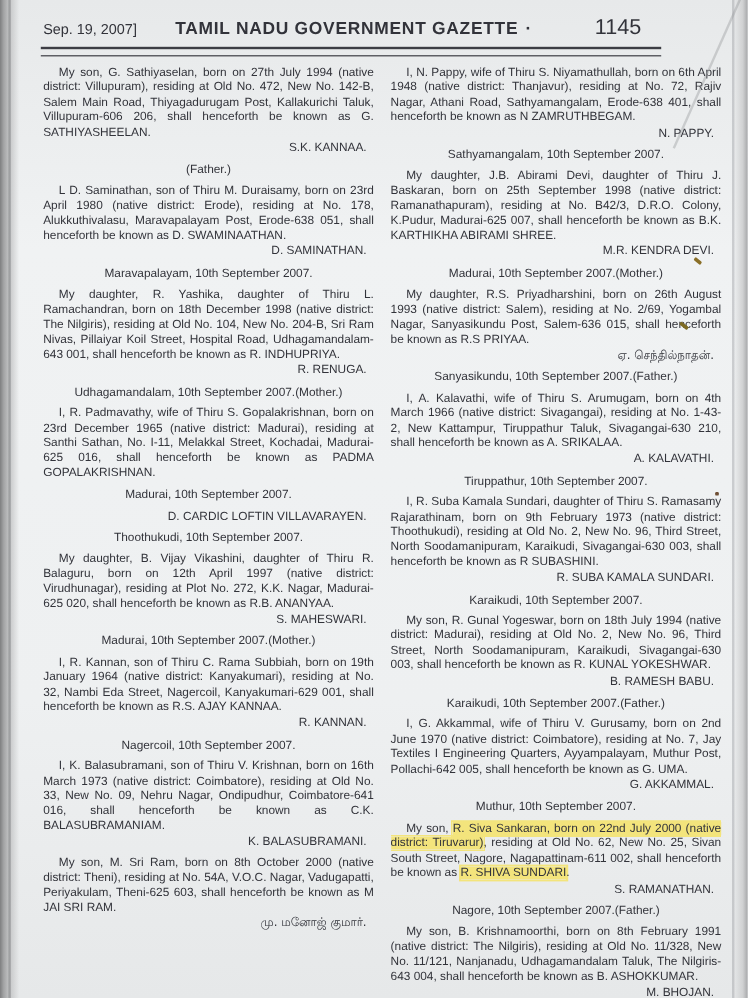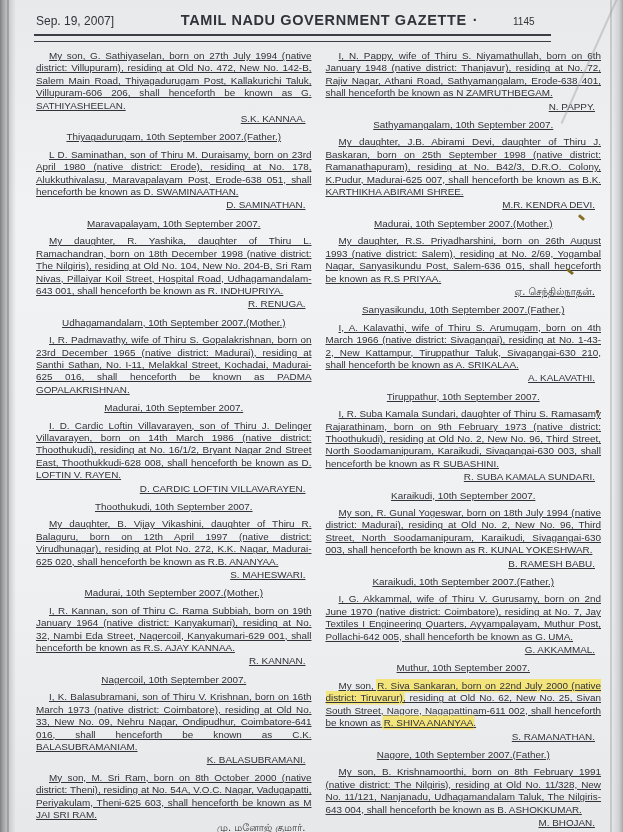--- a/index.html
+++ b/index.html
@@ -23,40 +23,40 @@
   .crease-topright{position:absolute;right:30px;top:-20px;width:2px;height:150px;
     background:rgba(150,152,155,.40);transform:rotate(24deg);}
   .speck{position:absolute;border-radius:1px;}
   .speck1{left:578px;top:216px;width:7px;height:3px;background:#8a6f28;transform:rotate(40deg);}
   .speck2{left:566px;top:270px;width:8px;height:3px;background:#7d6a22;transform:rotate(38deg);}
   .speck3{left:596px;top:410px;width:3px;height:3px;background:#6f4f35;}
 
   
   .header{
     position:relative;display:flex;align-items:baseline;
-    padding:12px 50px 0 36px;
+    padding:12px 78px 0 36px;
   }
   .h-date{font-size:12px;width:110px;}
-  .h-title{flex:1;text-align:center;font-size:14.5px;font-weight:bold;letter-spacing:.6px;white-space:nowrap;}
+  .h-title{flex:1;font-size:14.5px;font-weight:bold;letter-spacing:.6px;white-space:nowrap;}
   .h-mark{font-weight:bold;font-size:14.5px;padding-left:6px;}
-  .h-page{font-size:10px;width:60px;text-align:left;}
+  .h-page{font-size:18px;width:60px;text-align:center;}
   .rule{
     margin:6px 0 0 34px;width:517px;height:5px;
     border-top:2.5px solid #3c3d44;border-bottom:1.2px solid #3c3d44;
   }
 
   
   .columns{
     display:flex;gap:14px;
     padding:8px 22px 0 36px;
     font-size:9.9px;line-height:12.4px;
     text-align:justify;
   }
   .col{flex:1;min-width:0;}
-  .entry{margin-bottom:5px;text-decoration:underline;}
+  .entry{margin-bottom:5px;}
   .body{margin:0;text-indent:13px;}
   .sig{text-align:right;padding-right:6px;margin-top:1px;white-space:nowrap;}
   .pl{display:flex;justify-content:center;margin-top:6px;}
   .pl .role{white-space:nowrap;}
   .tamil{font-family:"DejaVu Sans",sans-serif;}
   .hl{background:#f3e47c;box-shadow:0 0 0 1.5px #f3e47c;}
 </style>
 </head>
 <body>
 
@@ -70,21 +70,20 @@
   <div class="rule"></div>
 
   <main class="columns">
 
     <section class="col">
 
       <article class="entry">
         <p class="body">My son, G. Sathiyaselan, born on 27th July 1994 (native district: Villupuram), residing at Old No. 472, New No. 142-B, Salem Main Road, Thiyagadurugam Post, Kallakurichi Taluk, Villupuram-606 206, shall henceforth be known as G. SATHIYASHEELAN.</p>
         <div class="sig"><span>S.K. KANNAA.</span></div>
         <div class="pl">
-            <span>Thiyagadurugam, 10th September 2007.</span>
             <span class="role">(Father.)</span>
           </div>
       </article>
 
       <article class="entry">
         <p class="body">L D. Saminathan, son of Thiru M. Duraisamy, born on 23rd April 1980 (native district: Erode), residing at No. 178, Alukkuthivalasu, Maravapalayam Post, Erode-638 051, shall henceforth be known as D. SWAMINAATHAN.</p>
         <div class="sig"><span>D. SAMINATHAN.</span></div>
         <div class="pl">
             <span>Maravapalayam, 10th September 2007.</span>
             <span class="role"></span>
@@ -102,21 +101,20 @@
 
       <article class="entry">
         <p class="body">I, R. Padmavathy, wife of Thiru S. Gopalakrishnan, born on 23rd December 1965 (native district: Madurai), residing at Santhi Sathan, No. I-11, Melakkal Street, Kochadai, Madurai-625 016, shall henceforth be known as PADMA GOPALAKRISHNAN.</p>
         <div class="pl">
             <span>Madurai, 10th September 2007.</span>
             <span class="role"></span>
           </div>
       </article>
 
       <article class="entry">
-        <p class="body">I. D. Cardic Loftin Villavarayen, son of Thiru J. Delinger Villavarayen, born on 14th March 1986 (native district: Thoothukudi), residing at No. 16/1/2, Bryant Nagar 2nd Street East, Thoothukkudi-628 008, shall henceforth be known as D. LOFTIN V. RAYEN.</p>
         <div class="sig"><span>D. CARDIC LOFTIN VILLAVARAYEN.</span></div>
         <div class="pl">
             <span>Thoothukudi, 10th September 2007.</span>
             <span class="role"></span>
           </div>
       </article>
 
       <article class="entry">
         <p class="body">My daughter, B. Vijay Vikashini, daughter of Thiru R. Balaguru, born on 12th April 1997 (native district: Virudhunagar), residing at Plot No. 272, K.K. Nagar, Madurai-625 020, shall henceforth be known as R.B. ANANYAA.</p>
         <div class="sig"><span>S. MAHESWARI.</span></div>
@@ -144,21 +142,21 @@
         <p class="body">My son, M. Sri Ram, born on 8th October 2000 (native district: Theni), residing at No. 54A, V.O.C. Nagar, Vadugapatti, Periyakulam, Theni-625 603, shall henceforth be known as M JAI SRI RAM.</p>
         <div class="sig tamil"><span>மு. மனோஜ் குமார்.</span></div>
 
       </article>
 
     </section>
 
     <section class="col">
 
       <article class="entry">
-        <p class="body">I, N. Pappy, wife of Thiru S. Niyamathullah, born on 6th January 1948 (native district: Thanjavur), residing at No. 72, Rajiv Nagar, Athani Road, Sathyamangalam, Erode-638 401, shall henceforth be known as N ZAMRUTHBEGAM.</p>
+        <p class="body">I, N. Pappy, wife of Thiru S. Niyamathullah, born on 6th April 1948 (native district: Thanjavur), residing at No. 72, Rajiv Nagar, Athani Road, Sathyamangalam, Erode-638 401, shall henceforth be known as N ZAMRUTHBEGAM.</p>
         <div class="sig"><span>N. PAPPY.</span></div>
         <div class="pl">
             <span>Sathyamangalam, 10th September 2007.</span>
             <span class="role"></span>
           </div>
       </article>
 
       <article class="entry">
         <p class="body">My daughter, J.B. Abirami Devi, daughter of Thiru J. Baskaran, born on 25th September 1998 (native district: Ramanathapuram), residing at No. B42/3, D.R.O. Colony, K.Pudur, Madurai-625 007, shall henceforth be known as B.K. KARTHIKHA ABIRAMI SHREE.</p>
         <div class="sig"><span>M.R. KENDRA DEVI.</span></div>
@@ -207,21 +205,21 @@
       <article class="entry">
         <p class="body">I, G. Akkammal, wife of Thiru V. Gurusamy, born on 2nd June 1970 (native district: Coimbatore), residing at No. 7, Jay Textiles I Engineering Quarters, Ayyampalayam, Muthur Post, Pollachi-642 005, shall henceforth be known as G. UMA.</p>
         <div class="sig"><span>G. AKKAMMAL.</span></div>
         <div class="pl">
             <span>Muthur, 10th September 2007.</span>
             <span class="role"></span>
           </div>
       </article>
 
       <article class="entry">
-        <p class="body"><span>My son, </span><span class="hl">R. Siva Sankaran, born on 22nd July 2000 (native district: Tiruvarur)</span><span>, residing at Old No. 62, New No. 25, Sivan South Street, Nagore, Nagapattinam-611 002, shall henceforth be known as </span><span class="hl">R. SHIVA ANANYAA</span><span>.</span></p>
+        <p class="body"><span>My son, </span><span class="hl">R. Siva Sankaran, born on 22nd July 2000 (native district: Tiruvarur)</span><span>, residing at Old No. 62, New No. 25, Sivan South Street, Nagore, Nagapattinam-611 002, shall henceforth be known as </span><span class="hl">R. SHIVA SUNDARI</span><span>.</span></p>
         <div class="sig"><span>S. RAMANATHAN.</span></div>
         <div class="pl">
             <span>Nagore, 10th September 2007.</span>
             <span class="role">(Father.)</span>
           </div>
       </article>
 
       <article class="entry">
         <p class="body">My son, B. Krishnamoorthi, born on 8th February 1991 (native district: The Nilgiris), residing at Old No. 11/328, New No. 11/121, Nanjanadu, Udhagamandalam Taluk, The Nilgiris-643 004, shall henceforth be known as B. ASHOKKUMAR.</p>
         <div class="sig"><span>M. BHOJAN.</span></div>

